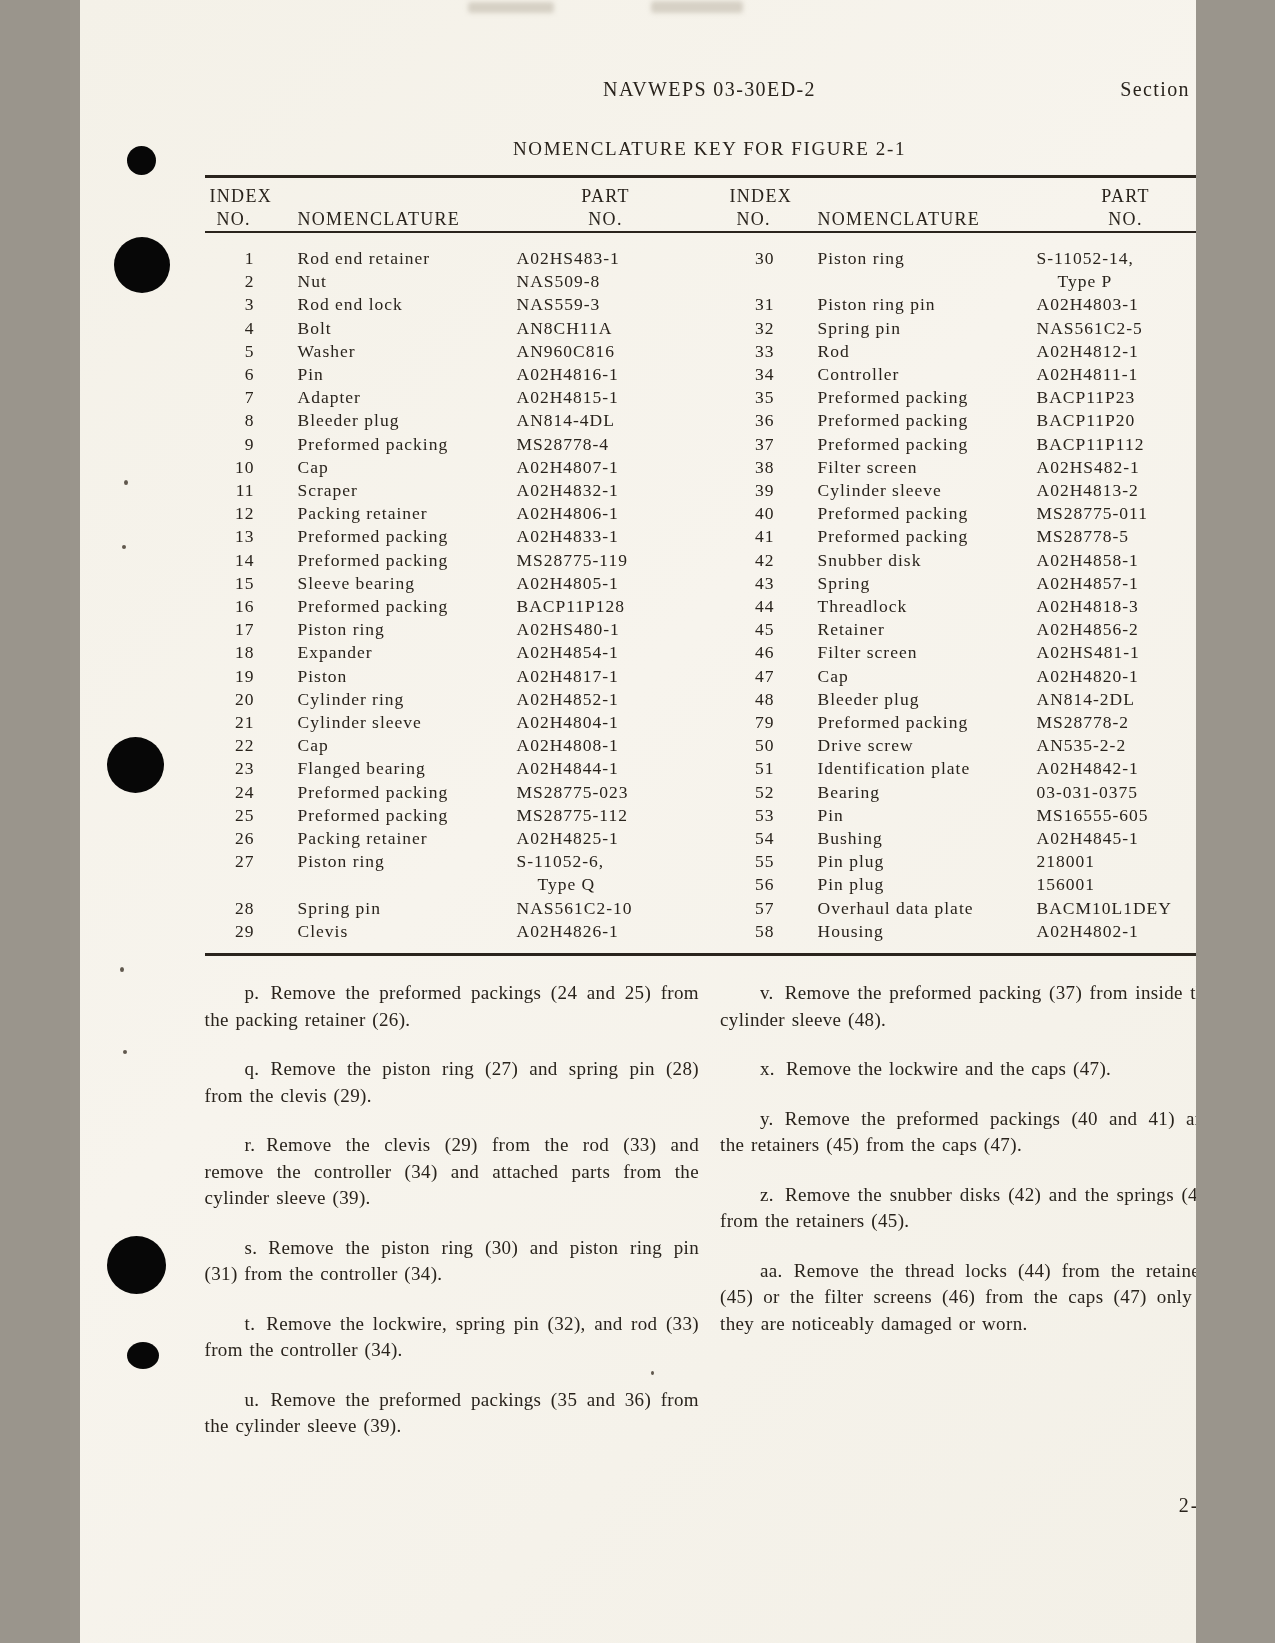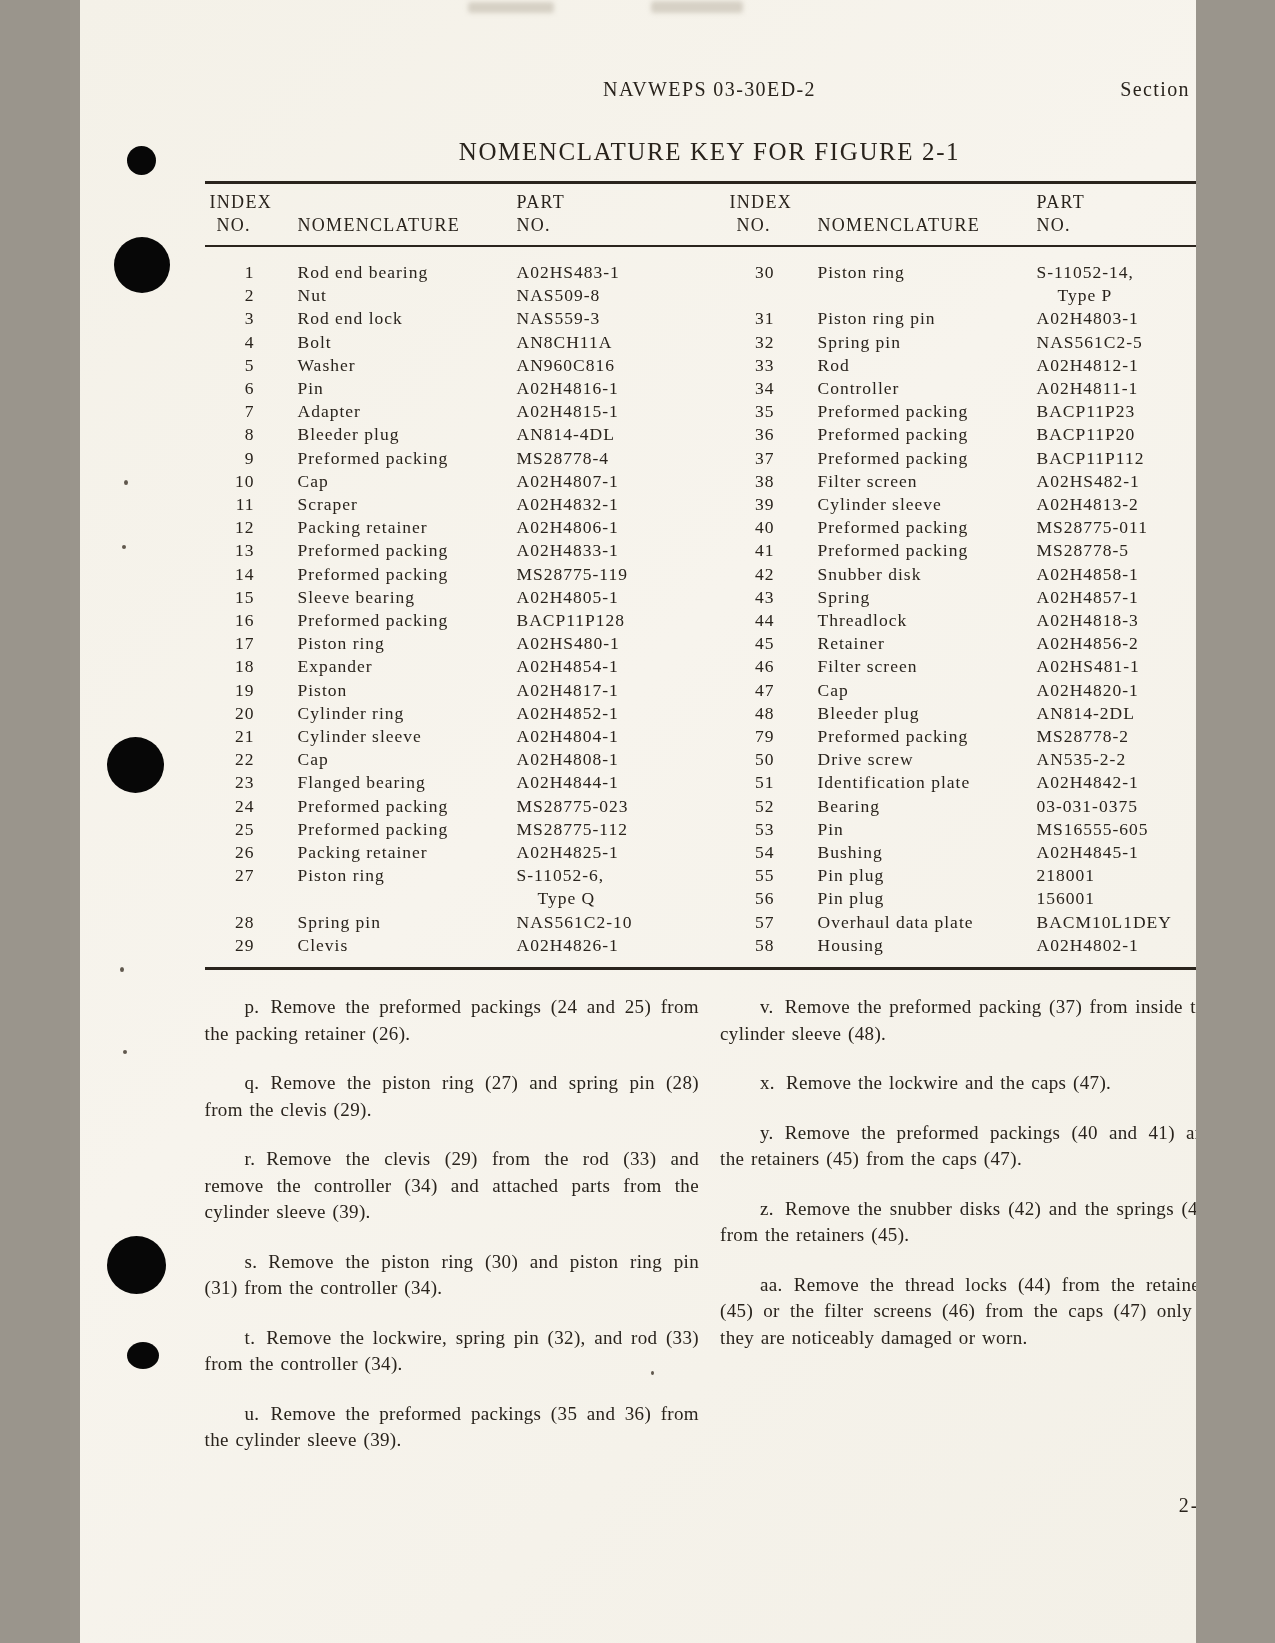--- a/index.html
+++ b/index.html
@@ -29,31 +29,31 @@
   .s1 { left:44px; top:480px;  width:4px; height:5px; }
   .s2 { left:42px; top:545px;  width:4px; height:4px; }
   .s3 { left:40px; top:967px;  width:4px; height:5px; }
   .s4 { left:43px; top:1050px; width:4px; height:4px; }
   .s5 { left:571px; top:1371px; width:3px; height:4px; }
 
   
   .page-header { position:relative; margin-top:78px; height:24px; font-size:20px; letter-spacing:1.4px; text-align:center; }
   .hdr-right { position:absolute; right:2px; top:0; }
 
-  .doc-title { margin-top:36px; text-align:center; font-size:25px; letter-spacing:1.6px; }
+  .doc-title { margin-top:36px; text-align:center; font-size:19px; letter-spacing:1.6px; }
 
   
   .table-section { margin-top:15px; border-top:3px solid #2a241d; border-bottom:3px solid #2a241d; }
   .thead, .tbody { display:grid; grid-template-columns:1fr 1fr; column-gap:30px; }
-  .thead { padding:7px 0 8px; }
+  .thead { padding:7px 0 0; }
   .half-head { display:grid; grid-template-columns:93px 219px 1fr; line-height:23px; font-size:18px; letter-spacing:1.3px; }
   .hcell { white-space:nowrap; }
   .h-index  { padding-left:5px; }
   .h-index2 { padding-left:12px; }
-  .h-part { text-align:left; }
+  .h-part { text-align:center; }
   .rule-mid { border-top:2px solid #2a241d; }
   .tbody { padding:14px 0 10px; }
   .half-body { display:block; }
   .trow { display:grid; grid-template-columns:93px 219px 1fr; line-height:23.2px; font-size:17.5px; letter-spacing:1px; }
   .cell { white-space:nowrap; overflow:visible; }
   .cell.index { text-align:right; padding-right:43px; }
   .trow.cont .cell.part { padding-left:21px; }
 
   
   .procedures { display:grid; grid-template-columns:1fr 1fr; column-gap:21px; margin-top:24px; }
@@ -110,21 +110,21 @@
           <div class="hcell h-part">NO.</div>
         </div>
       </div>
 
       <div class="rule-mid"></div>
 
       <div class="tbody">
         <div class="half-body" id="rows-left">
             <div class="trow">
               <div class="cell index">1</div>
-              <div class="cell nomen">Rod end bearing</div>
+              <div class="cell nomen">Rod end retainer</div>
               <div class="cell part">A02HS483-1</div>
             </div>
             <div class="trow">
               <div class="cell index">2</div>
               <div class="cell nomen">Nut</div>
               <div class="cell part">NAS509-8</div>
             </div>
             <div class="trow">
               <div class="cell index">3</div>
               <div class="cell nomen">Rod end lock</div>

